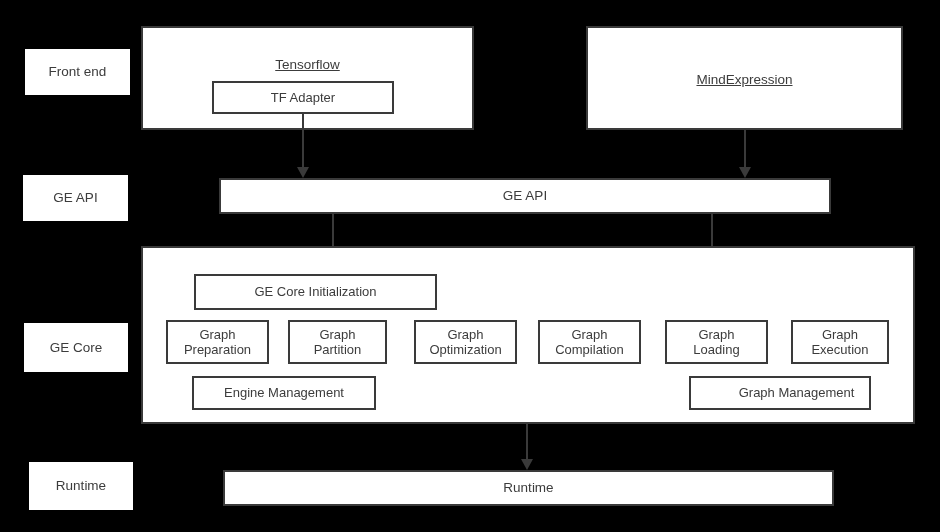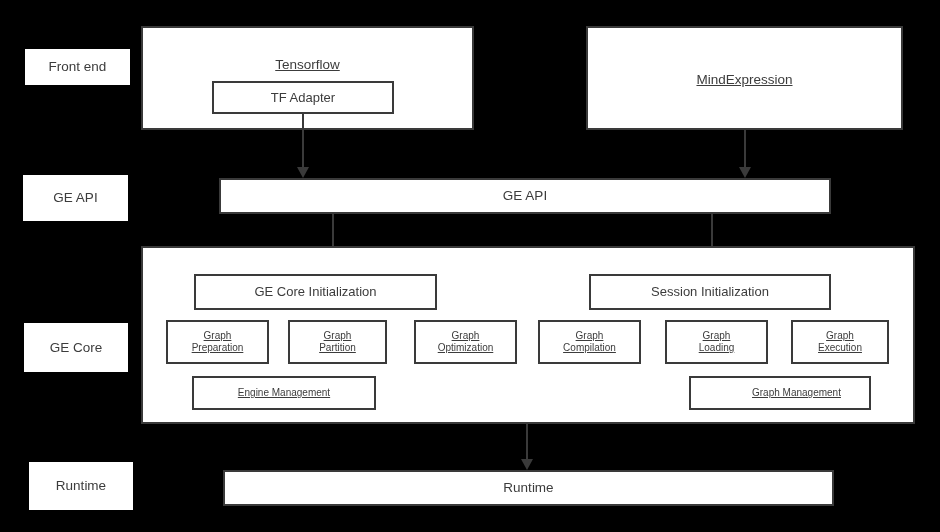--- a/index.html
+++ b/index.html
@@ -57,22 +57,21 @@
 
   
   .box {
     border: 2px solid #3a3a3a;
     font-size: 13px;
   }
   .box.wide-bar {
     font-size: 13.5px;
   }
   .box.small {
-    font-size: 10px;
-    text-decoration: underline;
+    font-size: 13px;
   }
 
   
   .arrow {
     position: absolute;
     width: 0;
     pointer-events: none;
   }
   .arrow .shaft {
     position: absolute;
@@ -89,21 +88,21 @@
     border-left: 6px solid transparent;
     border-right: 6px solid transparent;
     border-top: 11px solid #3a3a3a;
   }
 </style>
 </head>
 <body>
 
 <div id="diagram">
 
-  <div class="node layer-label" style="left:25px; top:49px; width:105px; height:36px;">
+  <div class="node layer-label" style="left:25px; top:49px; width:105px; height:46px;">
     <span>Front end</span>
   </div>
 
   <div class="node layer-label" style="left:23px; top:175px; width:105px; height:46px;">
     <span>GE API</span>
   </div>
 
   <div class="node layer-label" style="left:24px; top:323px; width:104px; height:49px;">
     <span>GE Core</span>
   </div>
@@ -146,23 +145,20 @@
   <div class="arrow" style="left:712px; top:214px; height:60px;">
     <div class="shaft" style="height:49px;"></div>
     <div class="head" style="top:49px;"></div>
   </div>
 
   <div class="node container-box" style="left:141px; top:246px; width:774px; height:178px;"></div>
 
   <div class="node box" style="left:194px; top:274px; width:243px; height:36px;">
     <span>GE Core Initialization</span>
   </div>
-  <div class="node box" style="left:589px; top:274px; width:242px; height:36px;">
-    <span>Session Initialization</span>
-  </div>
 
   <div class="node box small" style="left:166px; top:320px; width:103px; height:44px;">
     <span>Graph
 Preparation</span>
   </div>
   <div class="node box small" style="left:288px; top:320px; width:99px; height:44px;">
     <span>Graph
 Partition</span>
   </div>
   <div class="node box small" style="left:414px; top:320px; width:103px; height:44px;">

